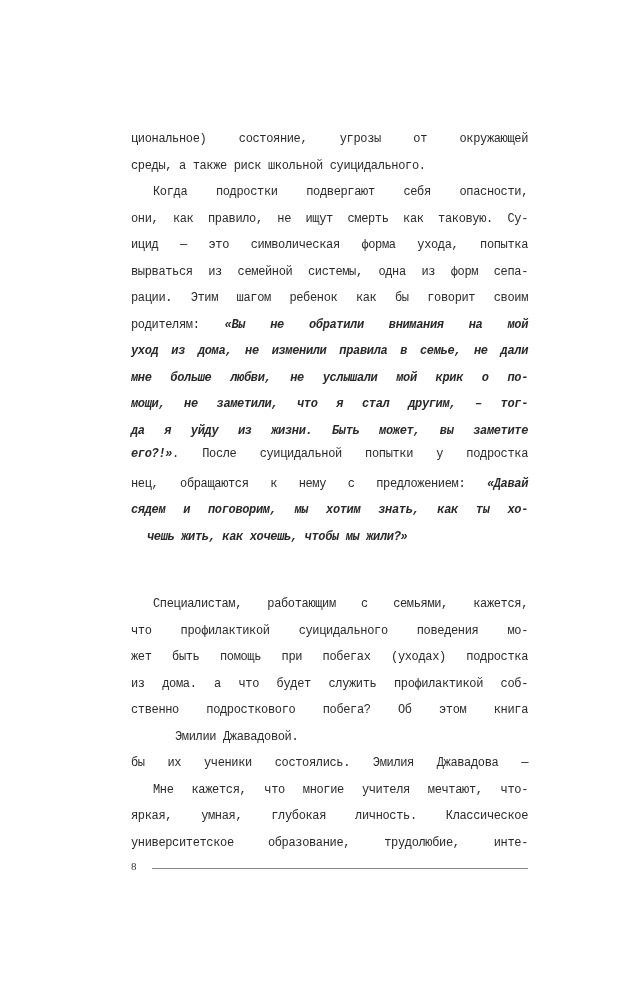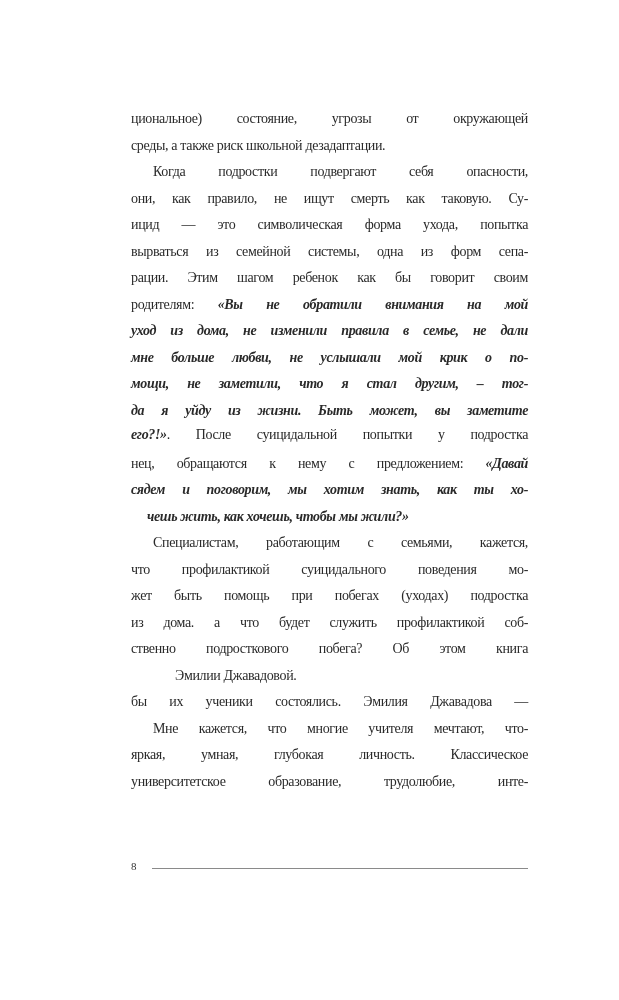--- a/index.html
+++ b/index.html
@@ -1,54 +1,54 @@
 <!DOCTYPE html>
 <html><head>
 <meta charset="utf-8">
 <style>
   html, body { margin: 0; padding: 0; background: #ffffff; }
   body { width: 619px; height: 1000px; position: relative; overflow: hidden; }
   .page {
-    position: absolute; left: 131px; top: 106px; width: 397px;
-    font-family: Liberation Serif, serif;
-    font-size: 14px; line-height: 37.1px; color: #2a2a2a;
+    position: absolute; left: 131px; top: 126px; width: 397px;
+    font-family: Liberation Mono, monospace;
+    font-size: 12px; line-height: 37.1px; color: #2a2a2a;
     letter-spacing: -0.35px;
   }
   .line { display: block; height: 37.1px; white-space: nowrap; text-align: justify; text-align-last: justify; }
   .line.last { text-align-last: left; }
   .line.indent { padding-left: 22px; }
   .it { font-style: italic; font-weight: bold; }
   .footer { position: absolute; left: 131px; top: 860px; width: 397px; height: 20px; }
   .pagenum {
     position: absolute; left: 0; top: 0;
     font-family: "Liberation Serif", serif; font-size: 11px; color: #333;
   }
   .rule { position: absolute; left: 21px; right: 0; top: 8px; height: 0; border-top: 1.3px solid #8a8a8a; }
 </style>
 </head>
 <body>
 
 <div class="page" id="body-text">
     <span class="line" style="height: 26.5px; line-height: 26.5px;"><span>циональное) состояние, угрозы от окружающей</span></span>
-    <span class="line last" style="height: 26.5px; line-height: 26.5px;"><span>среды, а также риск школьной дезадаптации.</span></span>
+    <span class="line last" style="height: 26.5px; line-height: 26.5px;"><span>среды, а также риск школьной суицидального.</span></span>
     <span class="line indent" style="height: 26.5px; line-height: 26.5px;"><span>Когда подростки подвергают себя опасности,</span></span>
     <span class="line" style="height: 26.5px; line-height: 26.5px;"><span>они, как правило, не ищут смерть как таковую. Су-</span></span>
     <span class="line" style="height: 26.5px; line-height: 26.5px;"><span>ицид — это символическая форма ухода, попытка</span></span>
     <span class="line" style="height: 26.5px; line-height: 26.5px;"><span>вырваться из семейной системы, одна из форм сепа-</span></span>
     <span class="line" style="height: 26.5px; line-height: 26.5px;"><span>рации. Этим шагом ребенок как бы говорит своим</span></span>
     <span class="line" style="height: 26.5px; line-height: 26.5px;"><span>родителям: </span><span class="it">«Вы не обратили внимания на мой</span></span>
     <span class="line" style="height: 26.5px; line-height: 26.5px;"><span class="it">уход из дома, не изменили правила в семье, не дали</span></span>
     <span class="line" style="height: 26.5px; line-height: 26.5px;"><span class="it">мне больше любви, не услышали мой крик о по-</span></span>
     <span class="line" style="height: 26.5px; line-height: 26.5px;"><span class="it">мощи, не заметили, что я стал другим, – тог-</span></span>
     <span class="line" style="height: 26.5px; line-height: 26.5px;"><span class="it">да я уйду из жизни. Быть может, вы заметите</span></span>
     <span class="line" style="height: 26.5px; line-height: 21px;"><span class="it">его?!»</span><span>. После суицидальной попытки у подростка</span></span>
     <span class="line" style="height: 26.5px; line-height: 26.5px;"><span>нец, обращаются к нему с предложением: </span><span class="it">«Давай</span></span>
     <span class="line" style="height: 26.5px; line-height: 26.5px;"><span class="it">сядем и поговорим, мы хотим знать, как ты хо-</span></span>
     <span class="line last" style="height: 26.5px; line-height: 26.5px; margin-left: 16px;"><span class="it">чешь жить, как хочешь, чтобы мы жили?»</span></span>
-    <span class="line indent" style="height: 26.5px; line-height: 26.5px;"><span>Специалистам, работающим с семьями, кажется,</span></span>
+    <span class="line indent" style="height: 26.5px; line-height: 26.5px; margin-top: 41px;"><span>Специалистам, работающим с семьями, кажется,</span></span>
     <span class="line" style="height: 26.5px; line-height: 26.5px;"><span>что профилактикой суицидального поведения мо-</span></span>
     <span class="line" style="height: 26.5px; line-height: 26.5px;"><span>жет быть помощь при побегах (уходах) подростка</span></span>
     <span class="line" style="height: 26.5px; line-height: 26.5px;"><span>из дома. а что будет служить профилактикой соб-</span></span>
     <span class="line" style="height: 26.5px; line-height: 26.5px;"><span>ственно подросткового побега? Об этом книга</span></span>
     <span class="line last" style="height: 26.5px; line-height: 26.5px; margin-left: 44px;"><span>Эмилии Джавадовой.</span></span>
     <span class="line" style="height: 26.5px; line-height: 26.5px;"><span>бы их ученики состоялись. Эмилия Джавадова —</span></span>
     <span class="line indent" style="height: 26.5px; line-height: 26.5px;"><span>Мне кажется, что многие учителя мечтают, что-</span></span>
     <span class="line" style="height: 26.5px; line-height: 26.5px;"><span>яркая, умная, глубокая личность. Классическое</span></span>
     <span class="line" style="height: 26.5px; line-height: 26.5px;"><span>университетское образование, трудолюбие, инте-</span></span>
   </div>

